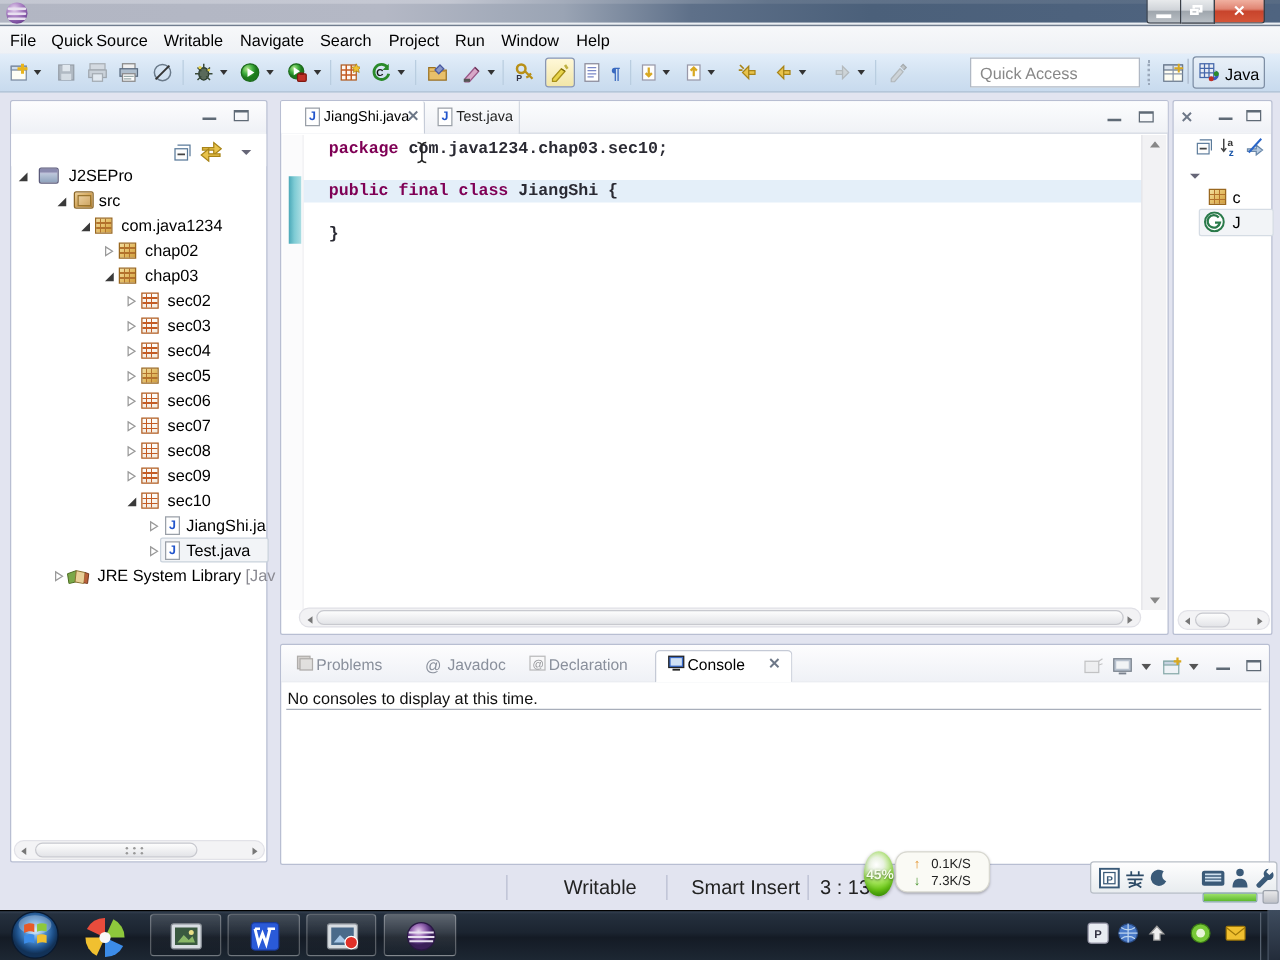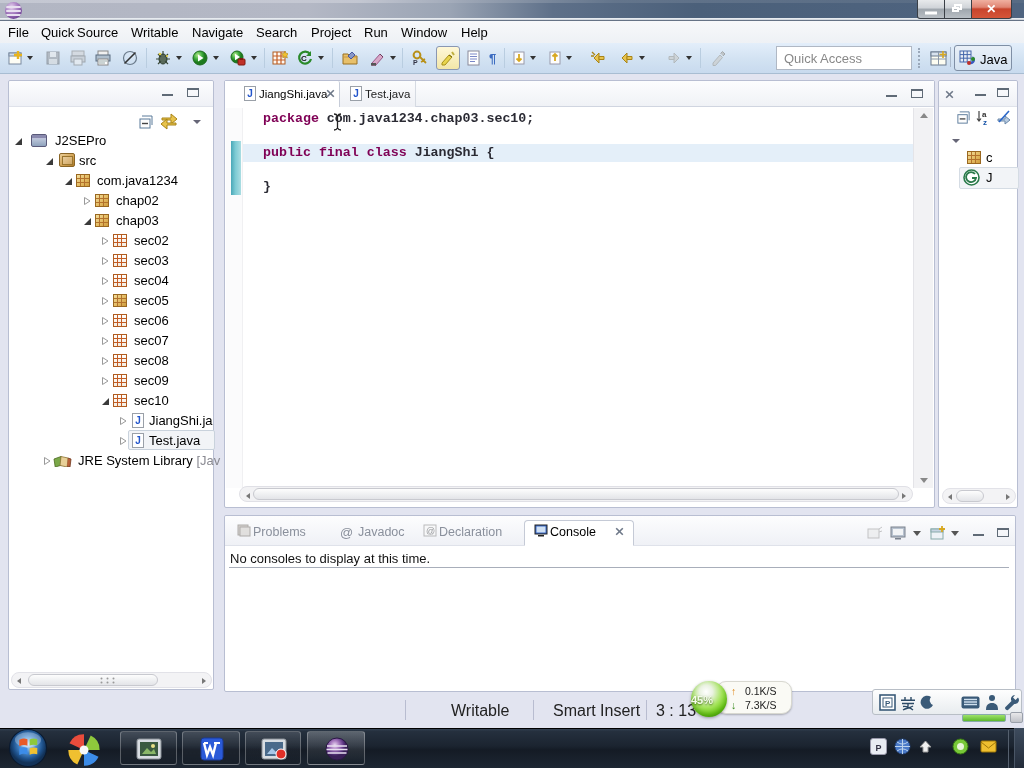--- a/index.html
+++ b/index.html
@@ -67,24 +67,24 @@
 
 #console{left:224px;top:515px;width:792px;height:177px}
 .ctab{position:absolute;top:9px;font-size:12.5px;color:#8a909c;white-space:nowrap}
 #consolemsg{position:absolute;left:5px;top:35px;font-size:13px;color:#111}
 #consoleline{position:absolute;left:4px;top:51px;width:780px;height:1px;background:#a8aeba}
 
 #statusbar{left:0;top:692px;width:1024px;height:36px;background:#e2e4f0;font-size:16px;color:#222}
 .ssep{position:absolute;top:8px;width:1px;height:20px;background:#b8bcd0}
 
 #pill{left:716px;top:681px;width:76px;height:33px;background:#fafaf5;border:1px solid #d8d8d0;border-radius:10px;box-shadow:0 1px 2px rgba(0,0,0,.25);font:10.5px "Liberation Sans";color:#222}
-#ball{left:691px;top:681px;width:36px;height:36px;border-radius:50%;
+#ball{left:691px;top:681px;width:24px;height:36px;border-radius:50%;
 background:radial-gradient(circle at 42% 30%,#ffffff 0%,#eaf2e2 20%,#a5e45c 48%,#6ecb17 70%,#4ba80a 88%,#3f9407 100%);
 box-shadow:inset 0 -3px 5px rgba(20,80,0,.3), 0 1px 3px rgba(0,0,0,.35);
-font:bold 11px "Liberation Sans";color:#f4fbe9;text-align:left;line-height:38px;text-shadow:0 1px 2px rgba(50,100,0,.9)}
+font:bold 11px "Liberation Sans";color:#f4fbe9;text-align:right;line-height:38px;text-shadow:0 1px 2px rgba(50,100,0,.9)}
 
 #ime{left:872px;top:689px;width:150px;height:26px;background:linear-gradient(#fefefe,#e8ecef);border:1px solid #b8bec6;border-radius:3px;color:#33516e}
 #imebar2{left:962px;top:714px;width:44px;height:8px;border:1px solid #8aa;background:linear-gradient(#9ee26a,#5cb82c);border-radius:2px}
 
 #taskbar{left:0;top:728px;width:1024px;height:40px;
 background:linear-gradient(#3b4a5c 0%,#25303e 8%,#1b2430 45%,#141b25 55%,#1d2733 100%)}
 #taskbar:before{content:"";position:absolute;top:0;left:0;width:100%;height:1px;background:#000}
 .tbtn{position:absolute;top:3px;width:44px;height:34px;border:1px solid rgba(255,255,255,.28);border-radius:3px;
 background:linear-gradient(rgba(255,255,255,.14),rgba(255,255,255,.04) 50%,rgba(0,0,0,.12))}
 

